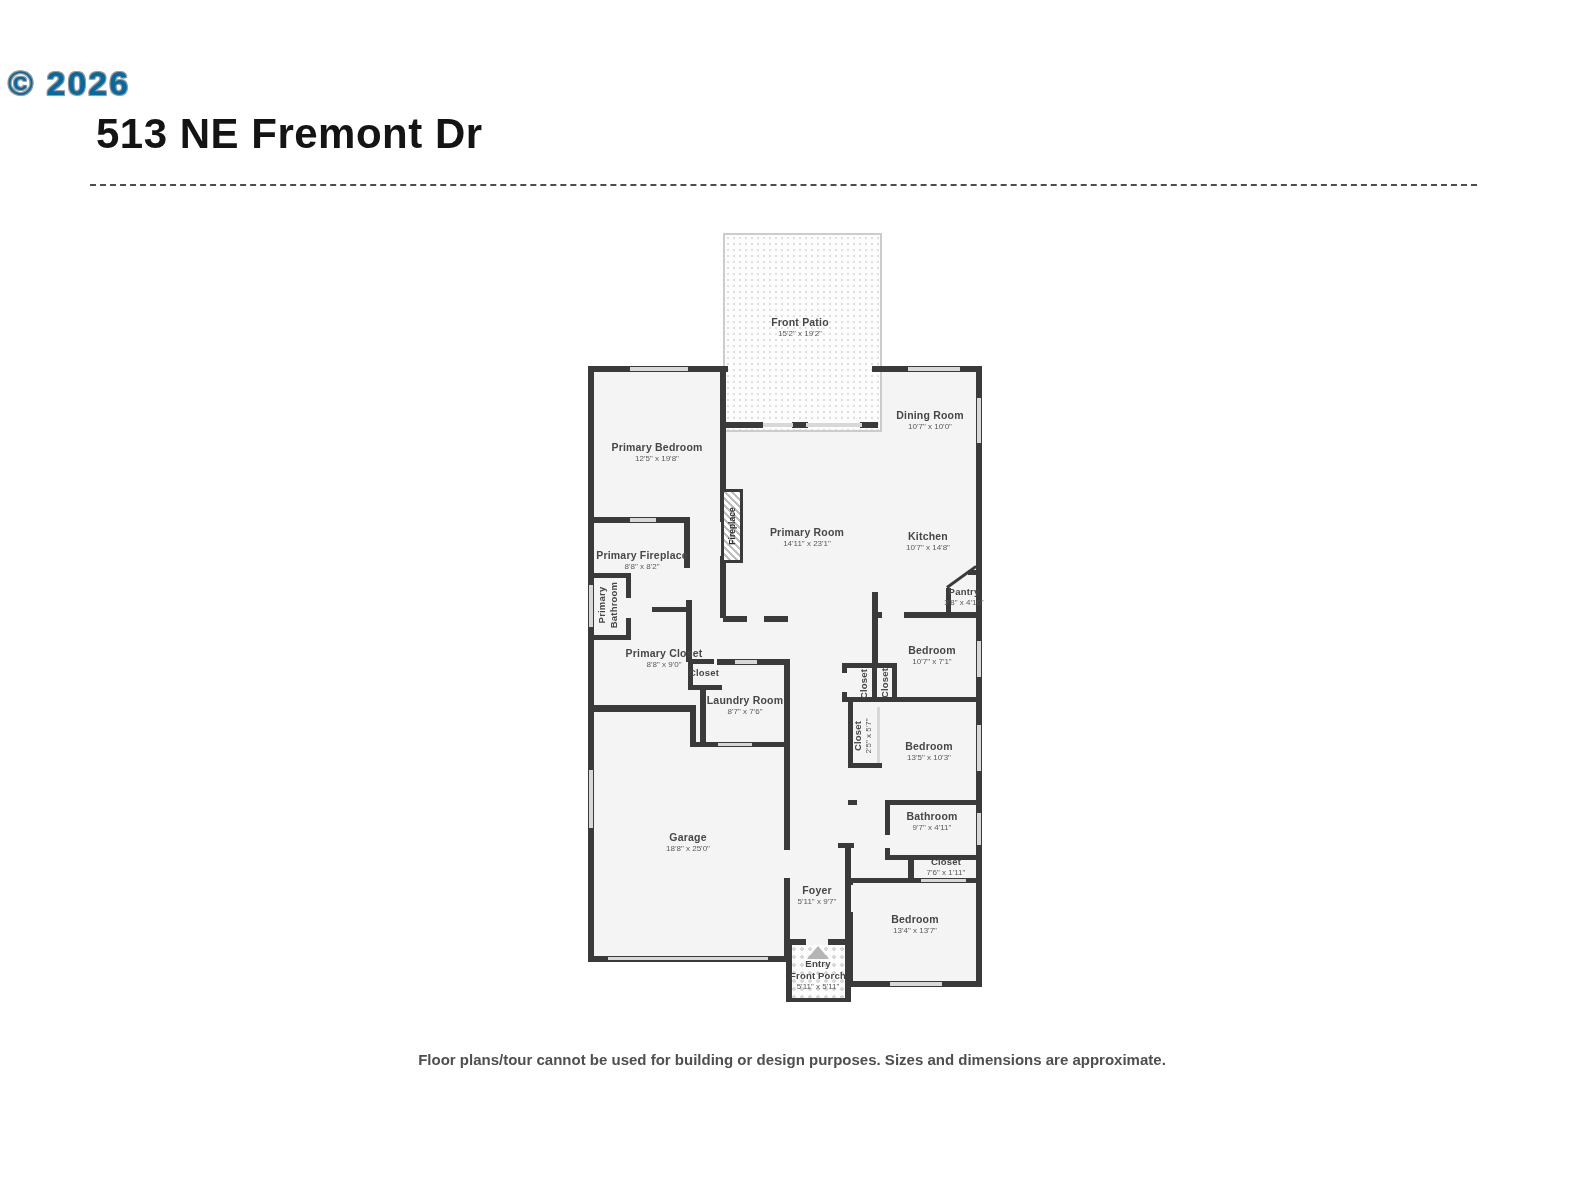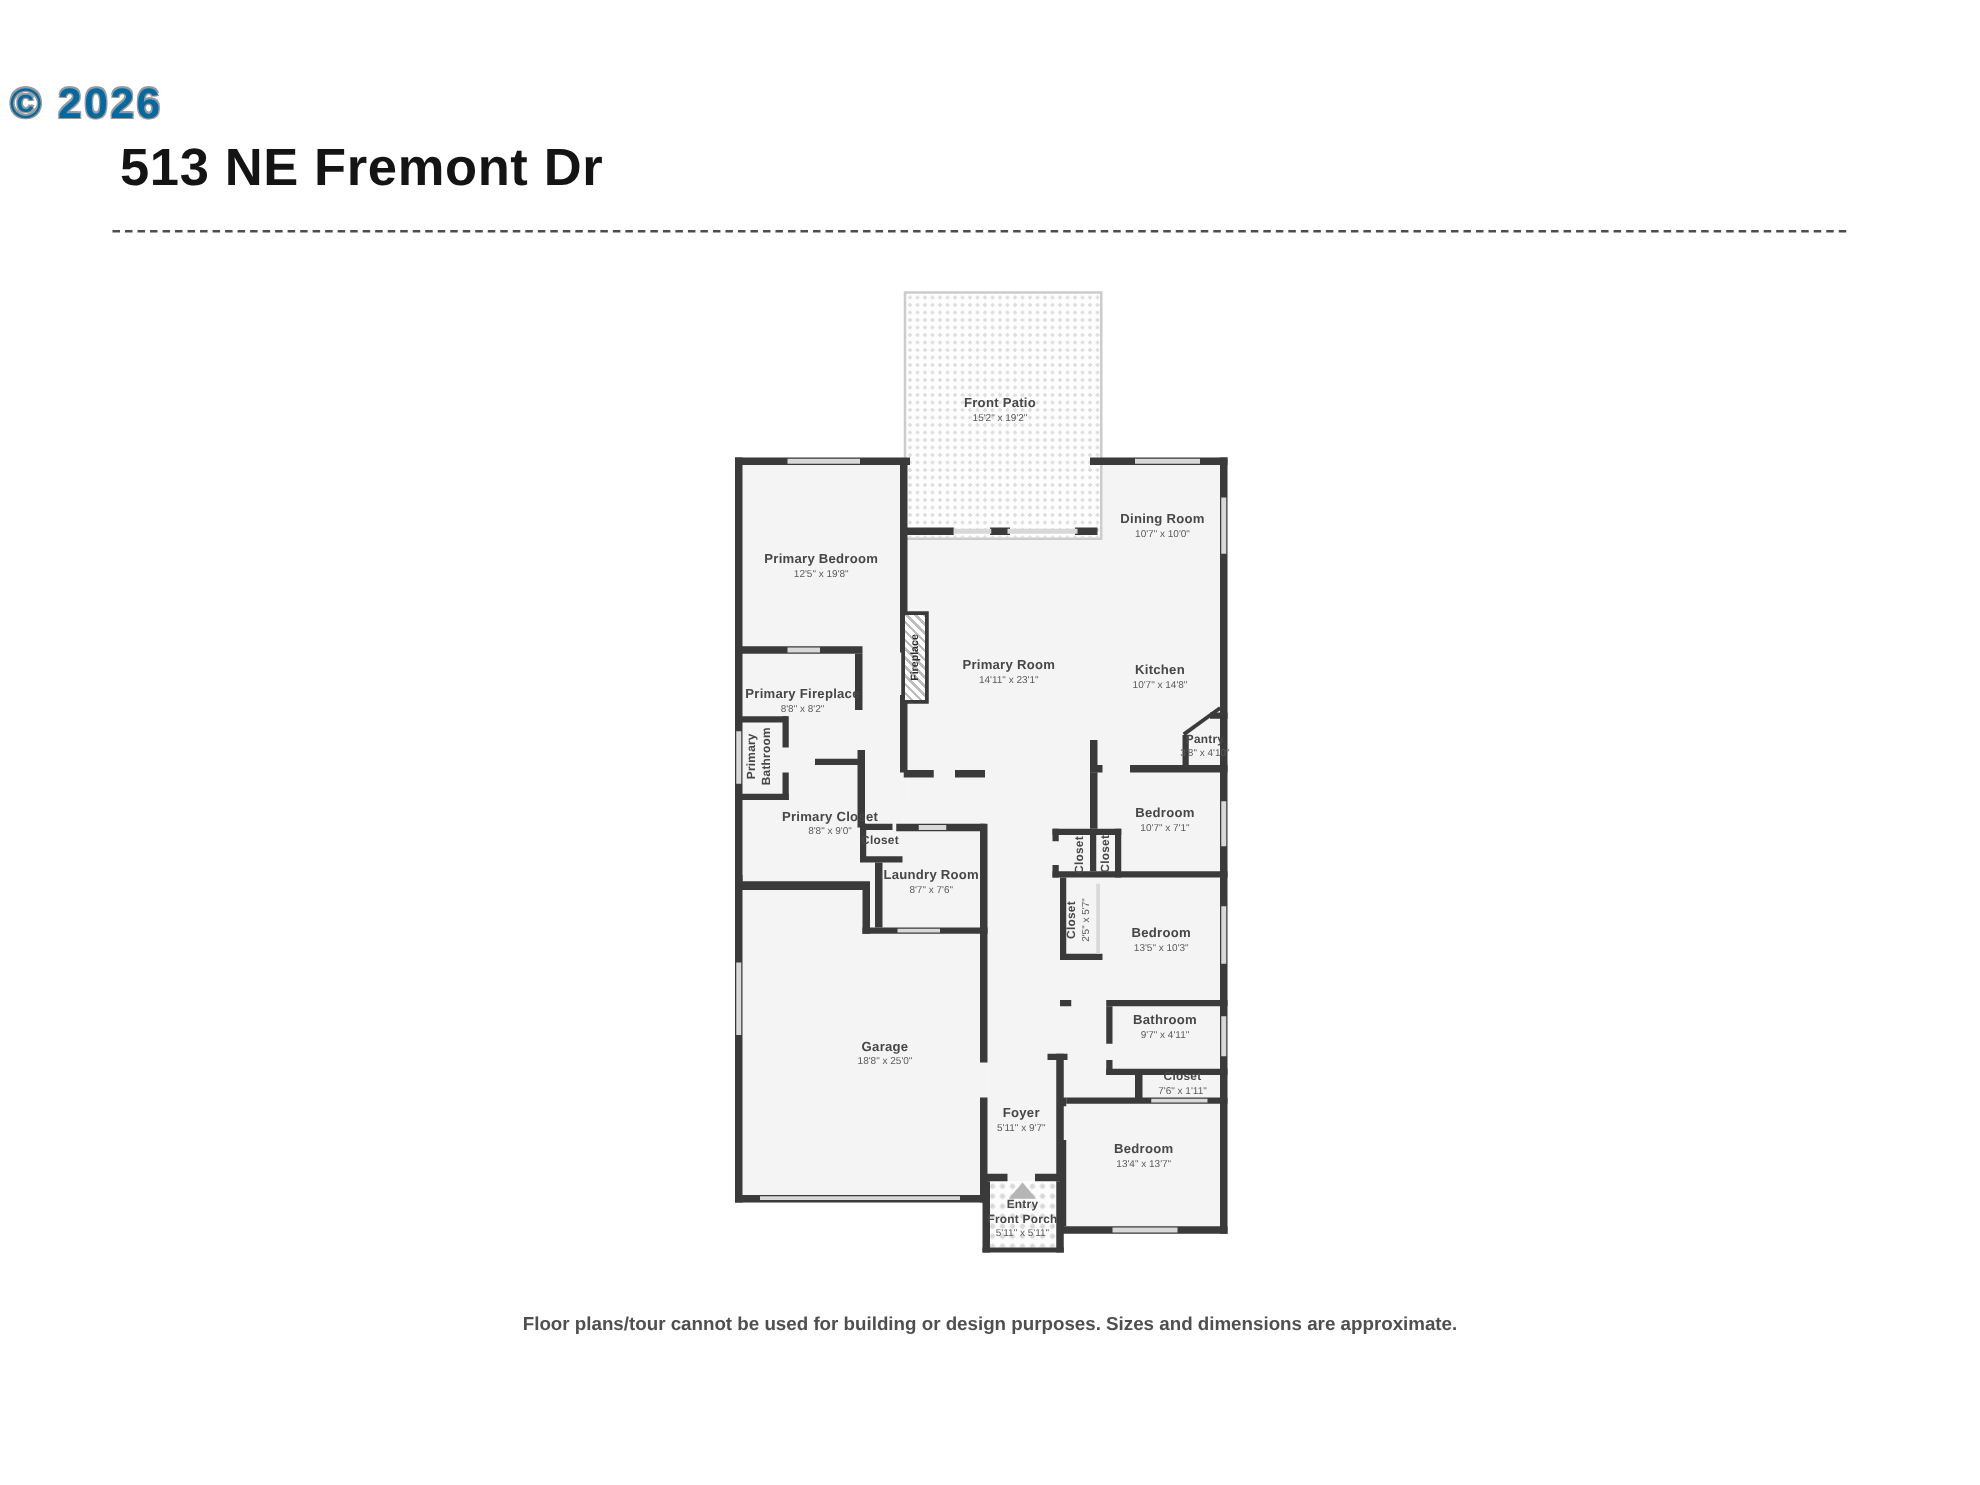--- a/index.html
+++ b/index.html
@@ -122,21 +122,21 @@
     <div class="dm">9'7" x 4'11"</div>
   </div>
   <div class="lbl" style="left:946px;top:867px;">
     <div class="nm sm">Closet</div>
     <div class="dm">7'6" x 1'11"</div>
   </div>
   <div class="lbl" style="left:915px;top:925px;">
     <div class="nm">Bedroom</div>
     <div class="dm">13'4" x 13'7"</div>
   </div>
-  <div class="lbl" style="left:688px;top:843px;margin-left:20px;">
+  <div class="lbl" style="left:688px;top:843px;">
     <div class="nm">Garage</div>
     <div class="dm">18'8" x 25'0"</div>
   </div>
   <div class="lbl" style="left:817px;top:896px;">
     <div class="nm">Foyer</div>
     <div class="dm">5'11" x 9'7"</div>
   </div>
   <div class="lbl" style="left:818px;top:975px;">
     <div class="nm sm">Entry</div>
     <div class="nm sm">Front Porch</div>

